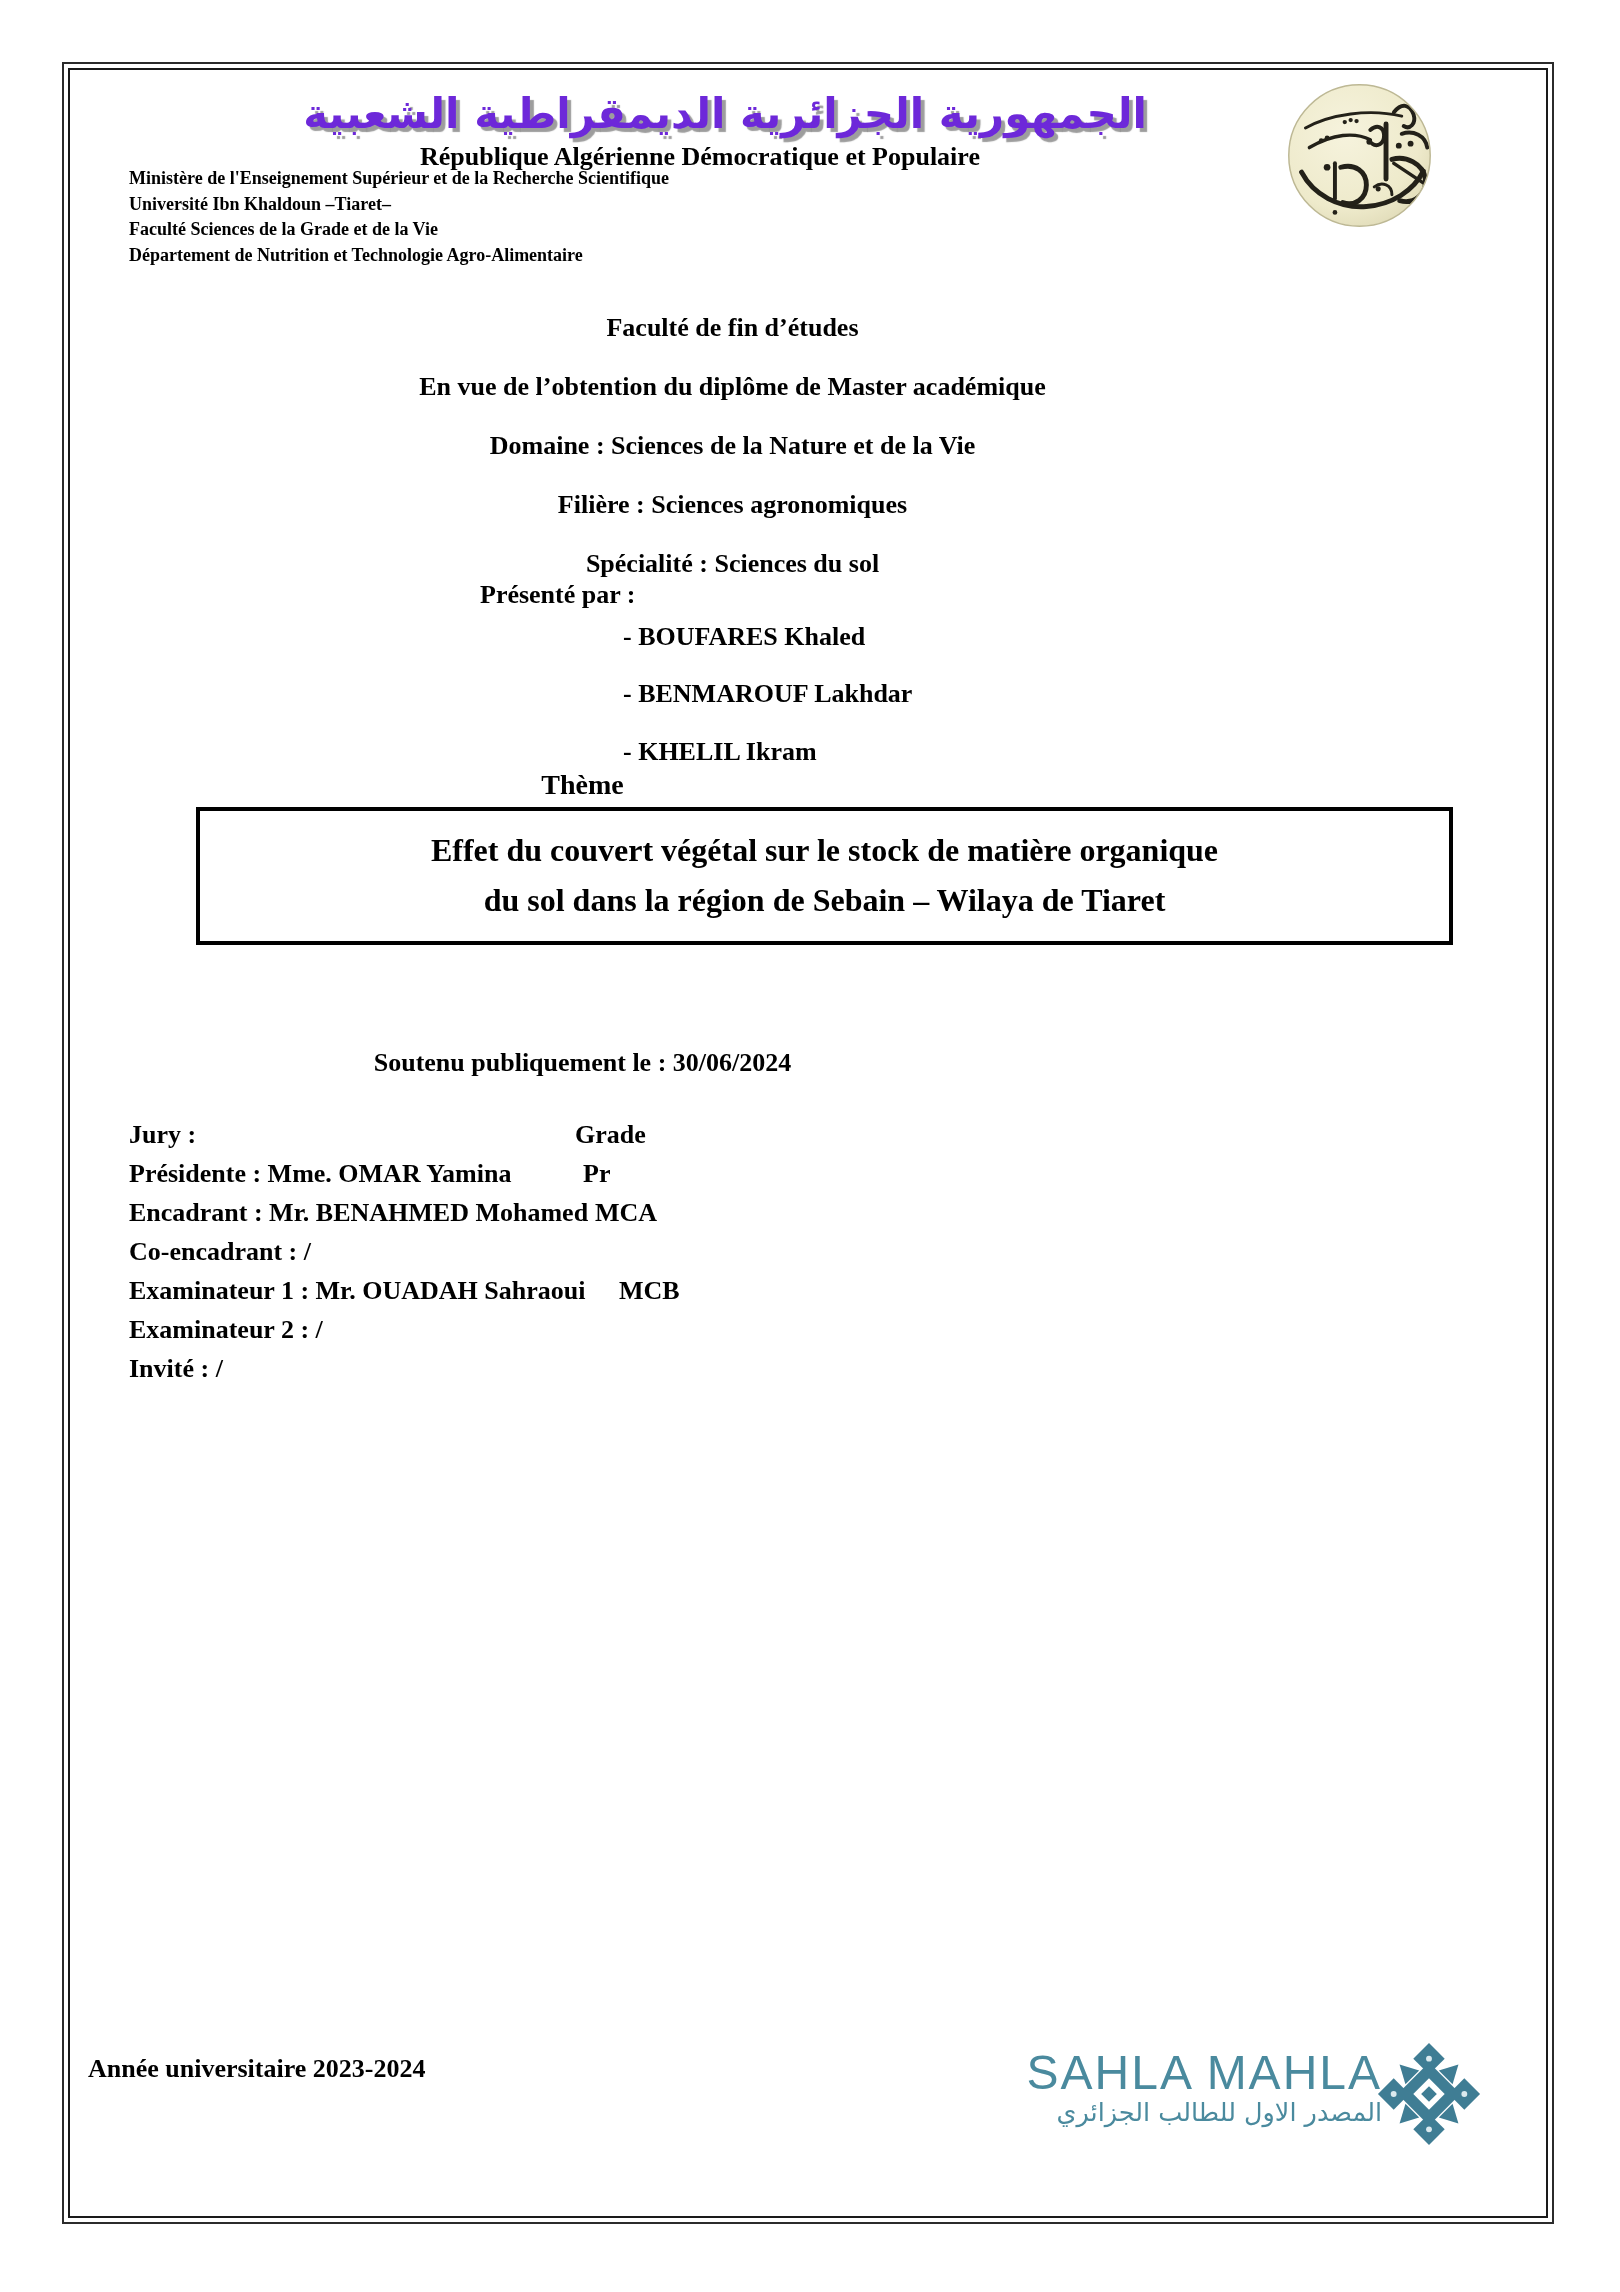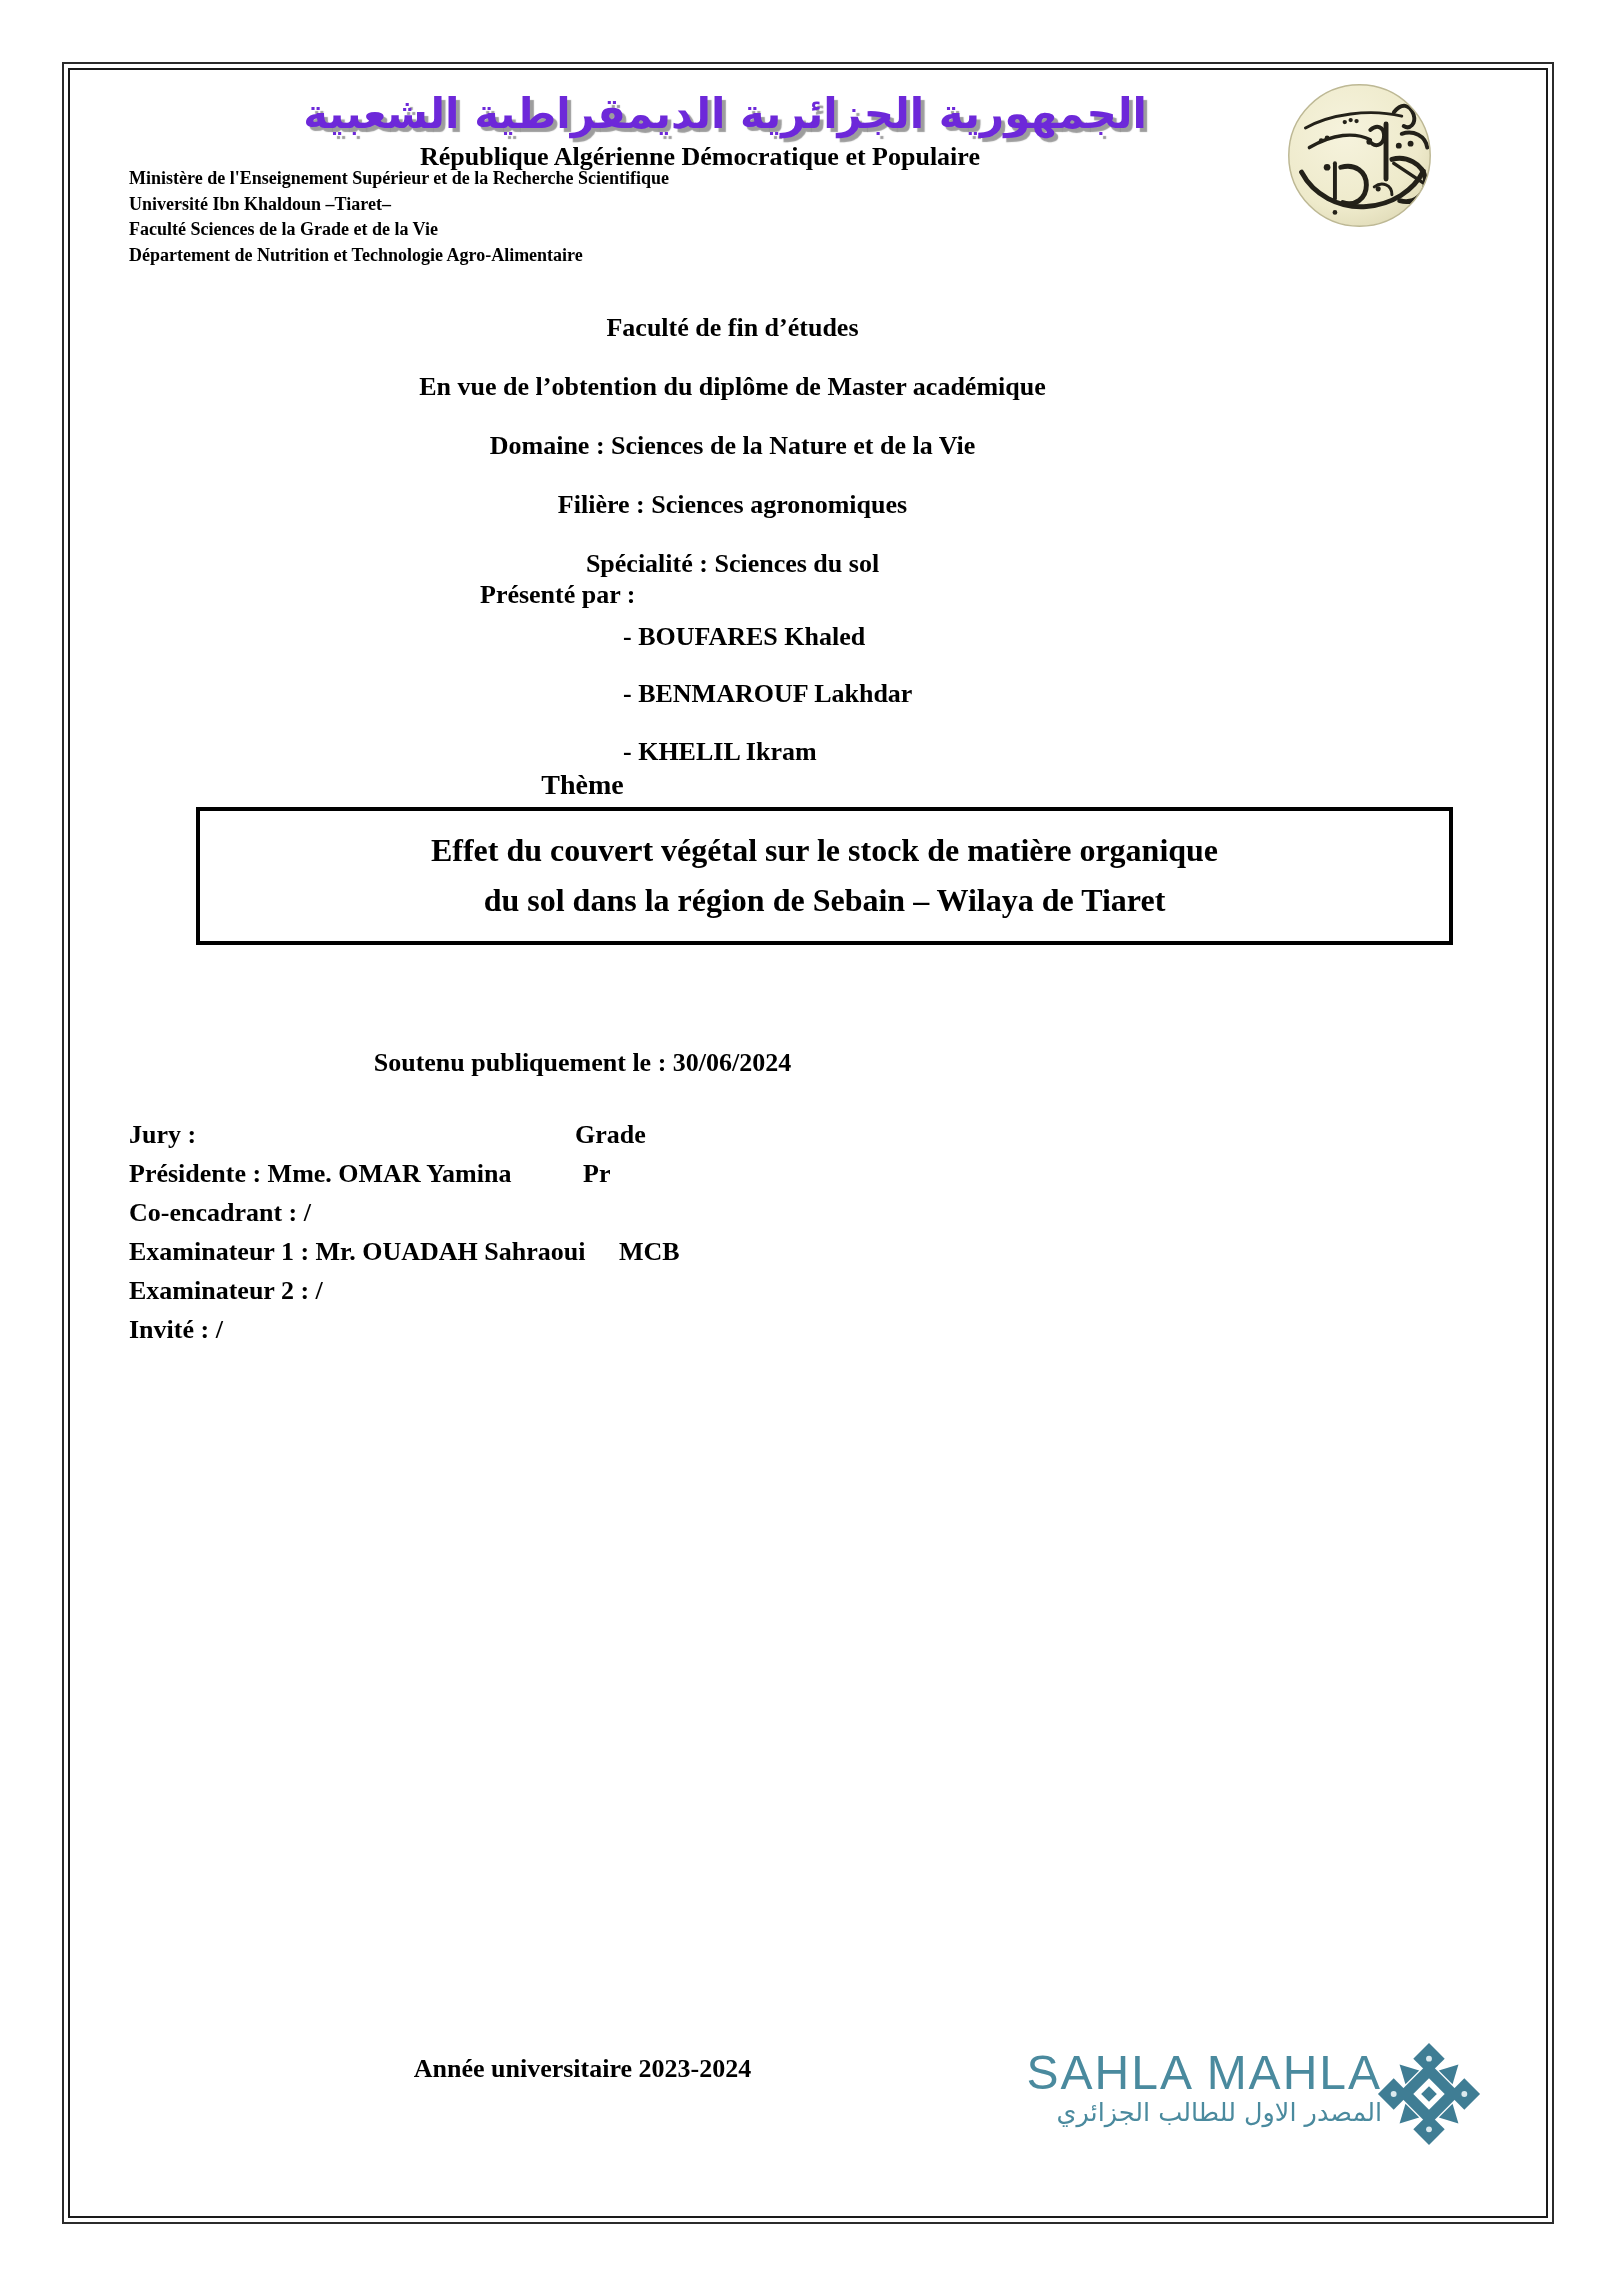--- a/index.html
+++ b/index.html
@@ -198,23 +198,24 @@
   .jury-grade.g-pr { left: 454px; }
   .jury-grade.g-mca { left: 466px; }
   .jury-grade.g-mcb { left: 490px; }
 
   
   .academic-year {
     position: absolute;
     left: 0px;
     top: 1986px;
     width: 1029px;
-    text-align: center;
-    font-size: 26px;
-    font-weight: bold;
+    text-align: left;
+    font-size: 26px;
+    font-weight: bold;
+    padding-left: 20px;
   }
 
   
   #watermark {
     position: absolute;
     left: 1000px;
     top: 2049px;
     width: 490px;
     height: 103px;
   }
@@ -344,20 +345,24 @@
   <div class="jury-block">
     <div class="jury-row">
       <span class="jury-role">Jury :</span>
       <span class="jury-grade hdr">Grade</span>
     </div>
     <div class="jury-row">
       <span class="jury-role">Présidente : Mme. OMAR Yamina</span>
       <span class="jury-grade g-pr">Pr</span>
     </div>
     <div class="jury-row">
+      <span class="jury-role">Encadrant :  Mr. BENAHMED Mohamed</span>
+      <span class="jury-grade g-mca">MCA</span>
+    </div>
+    <div class="jury-row">
       <span class="jury-role">Co-encadrant :    /</span>
       <span class="jury-grade"></span>
     </div>
     <div class="jury-row">
       <span class="jury-role">Examinateur 1 : Mr. OUADAH Sahraoui</span>
       <span class="jury-grade g-mcb">MCB</span>
     </div>
     <div class="jury-row">
       <span class="jury-role">Examinateur 2 :    /</span>
       <span class="jury-grade"></span>

